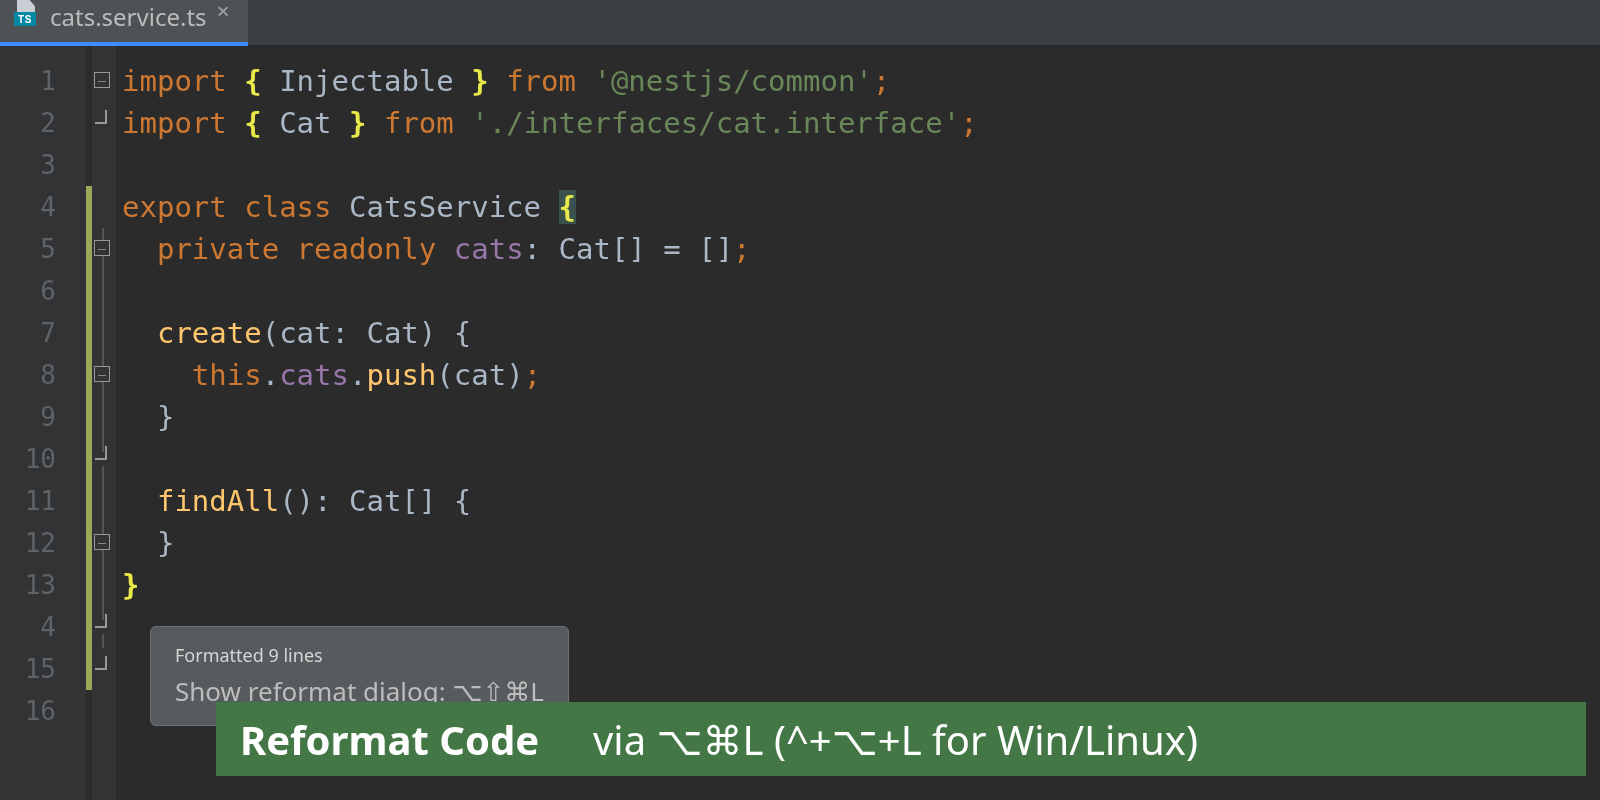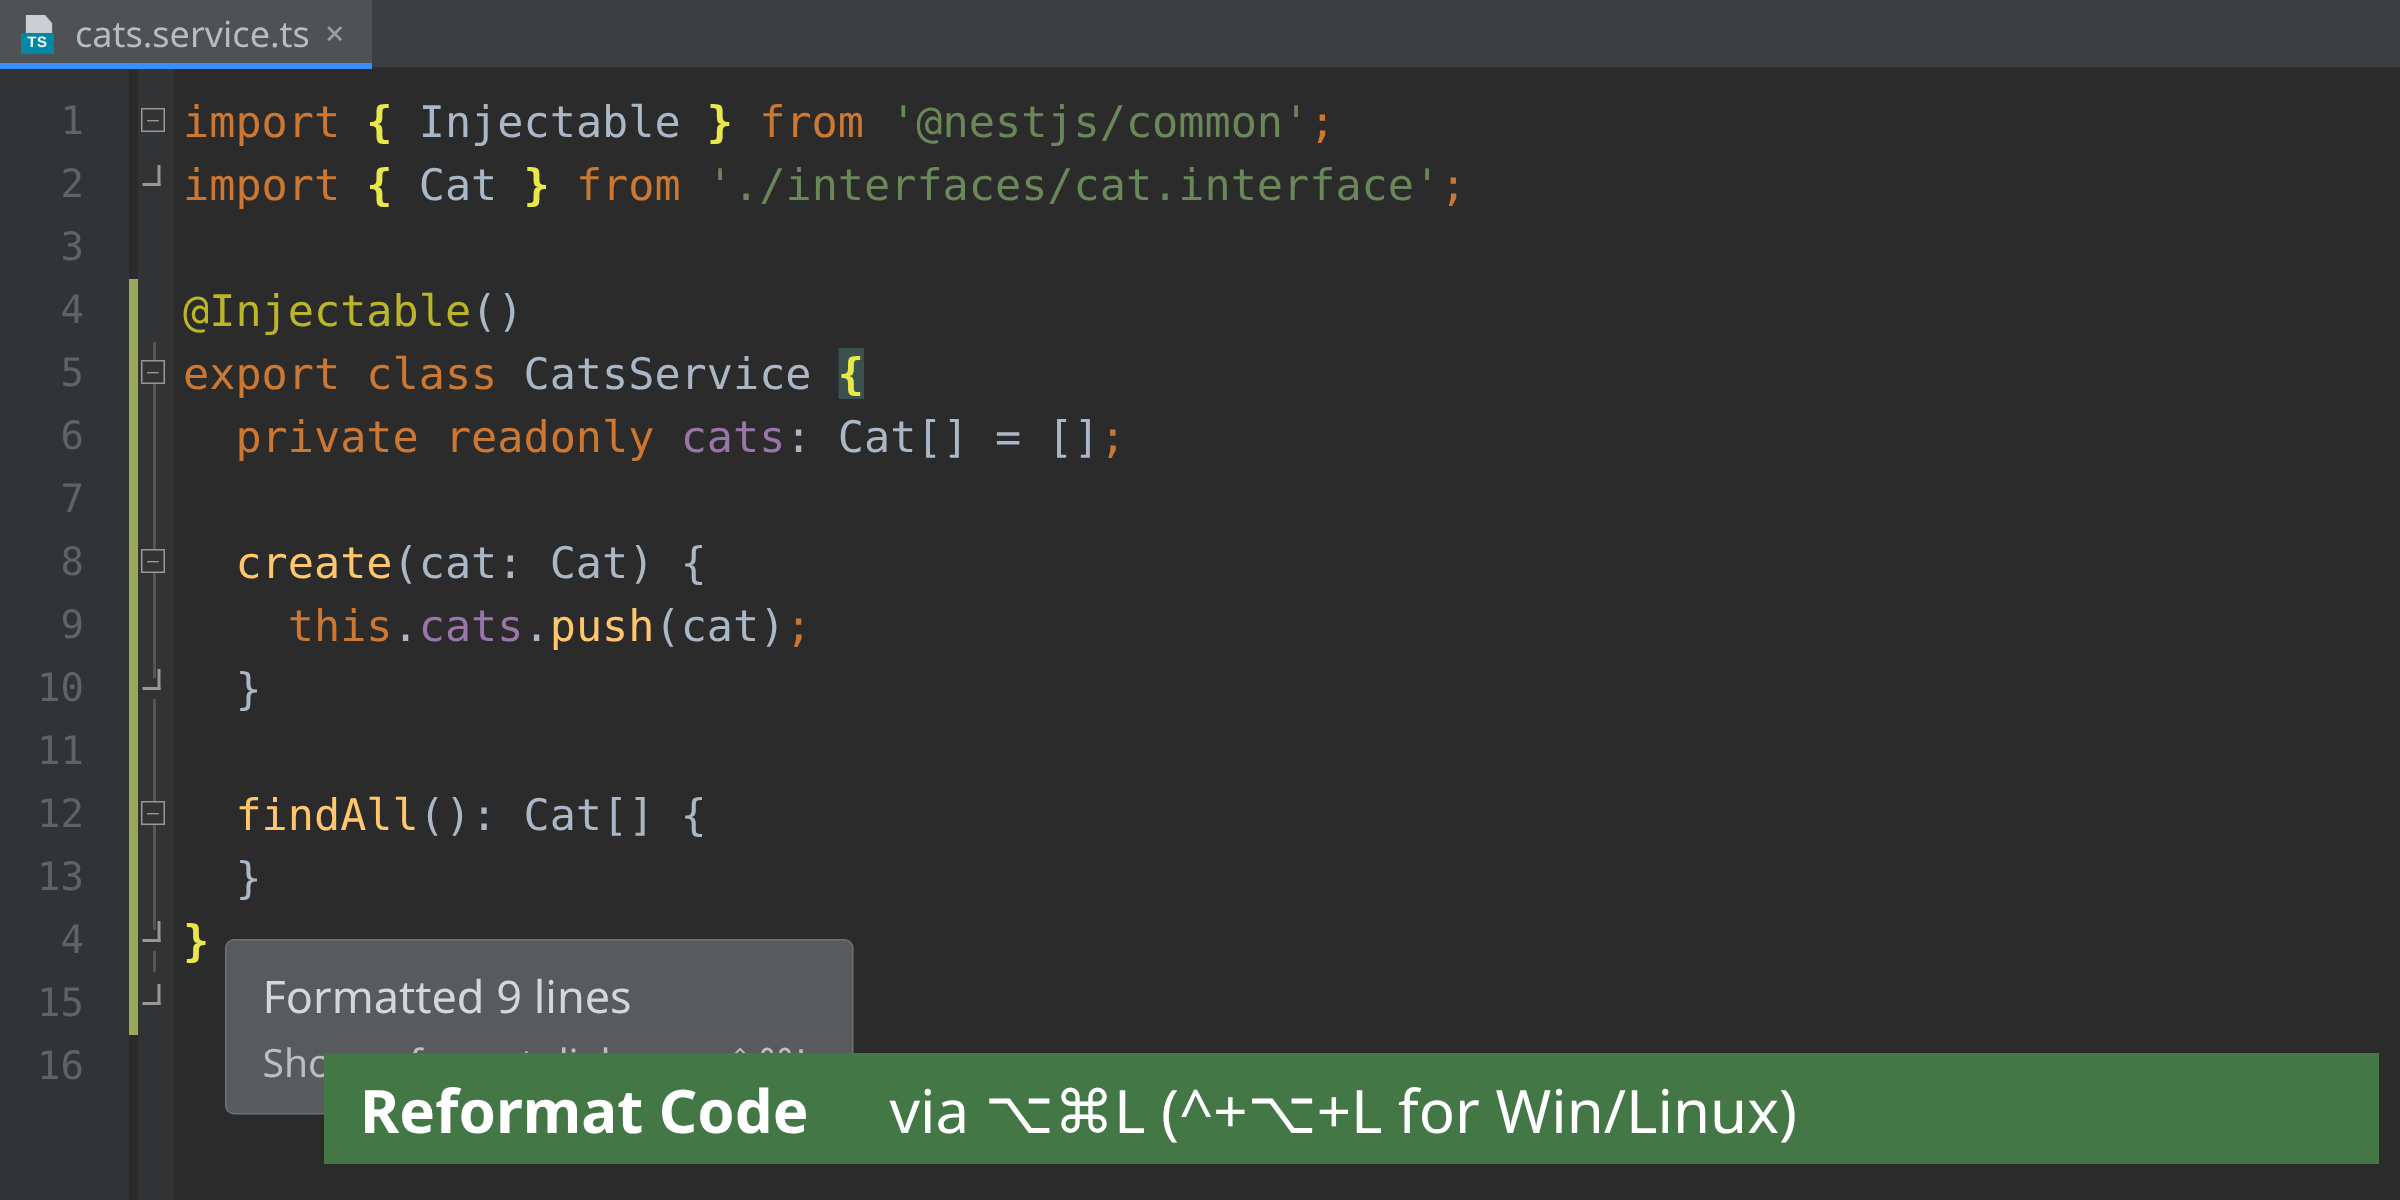--- a/index.html
+++ b/index.html
@@ -14,21 +14,21 @@
   
   .tab-bar {
     height: 46px;
     background: #3c3f41;
     display: flex;
     align-items: stretch;
     border-bottom: 1px solid #2b2b2b;
   }
   .tab {
     display: flex;
-    align-items: center;
+    align-items: flex-start;
     padding: 0 18px 0 14px;
     background: #4e5254;
     position: relative;
     gap: 10px;
     cursor: pointer;
   }
   .tab::after {
     content: "";
     position: absolute;
     left: 0; right: 0; bottom: -1px;
@@ -193,21 +193,21 @@
     left: 150px;
     top: 626px;
     background: rgba(90,94,96,0.95);
     border: 1px solid #6e7274;
     border-radius: 6px;
     padding: 16px 24px 16px 24px;
     font-family: -apple-system, "Segoe UI", system-ui, sans-serif;
     color: #d6d6d6;
     z-index: 20;
   }
-  .tooltip .t1 { font-size: 30px; margin-bottom: 6px; }
+  .tooltip .t1 { font-size: 18px; margin-bottom: 6px; }
   .tooltip .t2 { font-size: 26px; color: #bdbdbd; }
 
   
   .banner {
     position: absolute;
     left: 216px;
     right: 14px;
     bottom: 24px;
     height: 74px;
     background: #447746;
@@ -324,21 +324,20 @@
     <div class="cell">
         <span class="close-mark"></span>
       </div>
     <div class="cell"></div>
   </div>
 
   <div class="code-area">
     <div class="row"><span class="kw">import</span> <span class="br">{</span><span> Injectable </span><span class="br">}</span><span class="kw"> from </span><span class="str">'@nestjs/common'</span><span class="punc">;</span></div>
     <div class="row"><span class="kw">import</span> <span class="br">{</span><span> Cat </span><span class="br">}</span><span class="kw"> from </span><span class="str">'./interfaces/cat.interface'</span><span class="punc">;</span></div>
     <div class="row"></div>
-    <div class="row"><span class="deco">@Injectable</span><span>()</span></div>
     <div class="row"><span class="kw">export </span><span class="kw">class </span><span>CatsService </span><span class="br br-hl">{</span></div>
     <div class="row">  <span class="kw">private </span><span class="kw">readonly </span><span class="prop">cats</span><span>: Cat[] = []</span><span class="punc">;</span></div>
     <div class="row"></div>
     <div class="row">  <span class="fn">create</span><span>(cat: Cat) {</span></div>
     <div class="row">    <span class="kw">this</span><span>.</span><span class="prop">cats</span><span>.</span><span class="fn">push</span><span>(cat)</span><span class="punc">;</span></div>
     <div class="row">  <span>}</span></div>
     <div class="row"></div>
     <div class="row">  <span class="fn">findAll</span><span>(): Cat[] {</span></div>
     <div class="row">  <span>}</span></div>
     <div class="row hl"><span class="br">}</span></div>

